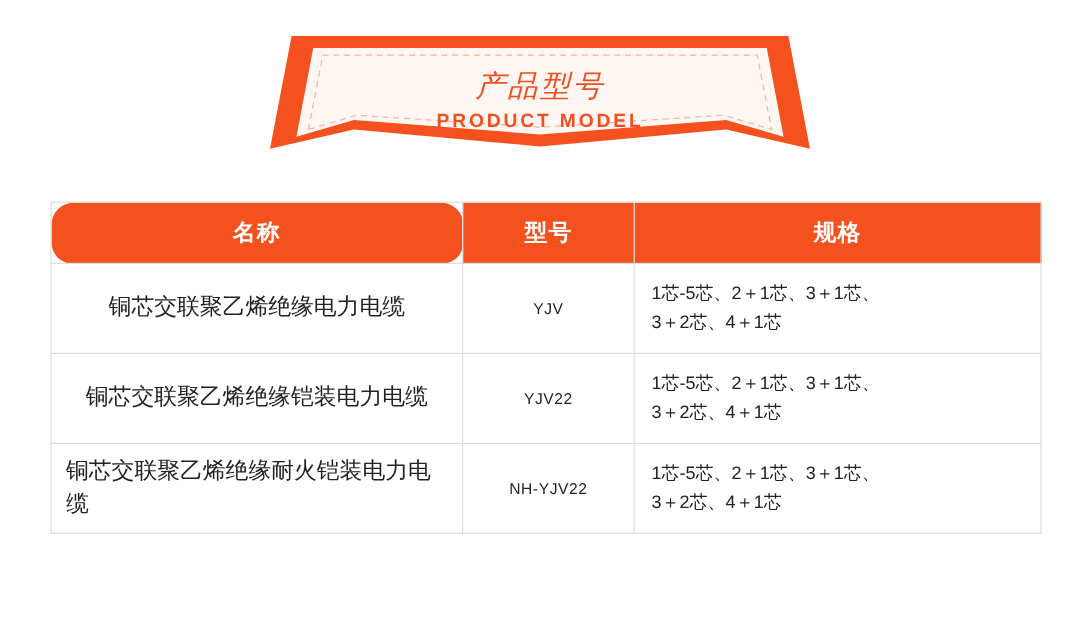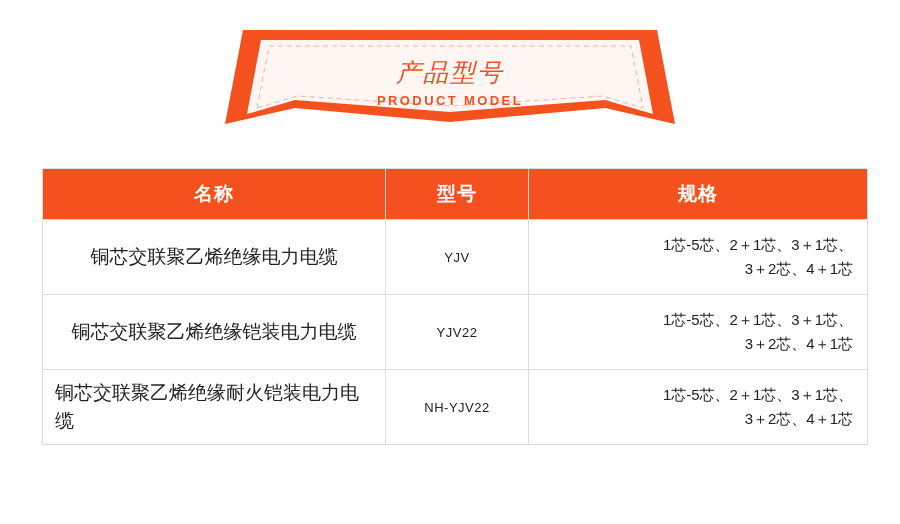--- a/index.html
+++ b/index.html
@@ -57,21 +57,21 @@
     font-size: 25px;
     font-weight: normal;
     font-style: italic;
     color: #f04f23;
     letter-spacing: 2px;
     line-height: 1;
   }
   .banner-sub {
     margin-top: 9px;
     font-family: "Liberation Sans", sans-serif;
-    font-size: 13px;
+    font-size: 16px;
     font-weight: bold;
     color: #f04f23;
     letter-spacing: 2.4px;
     line-height: 1;
   }
 
   
   .table-wrap {
     position: absolute;
     left: 42px;
@@ -89,21 +89,21 @@
   }
   thead th {
     background: #f4511e;
     color: #ffffff;
     font-size: 19px;
     font-weight: bold;
     height: 48px;
     border: 1px solid #f4511e;
     letter-spacing: 1px;
   }
-  thead th.col-name { width: 340px; }
+  thead th.col-name { width: 340px; border-radius: 18px; }
   thead th.col-model { width: 140px; }
   thead th.col-spec  { width: 336px; }
 
   tbody td {
     height: 62px;
     font-size: 19px;
     color: #222222;
     vertical-align: middle;
   }
   tbody td.cell-name {
@@ -113,21 +113,21 @@
   }
   tbody td.cell-name.left-align {
     text-align: left;
   }
   tbody td.cell-model {
     text-align: center;
     font-size: 13px;
     letter-spacing: 0.5px;
   }
   tbody td.cell-spec {
-    text-align: right;
+    text-align: left;
     padding: 6px 14px;
     line-height: 1.6;
     font-size: 15px;
   }
   .spec-line { display: block; white-space: nowrap; }
 </style>
 </head>
 <body>
 
 <div class="page">

